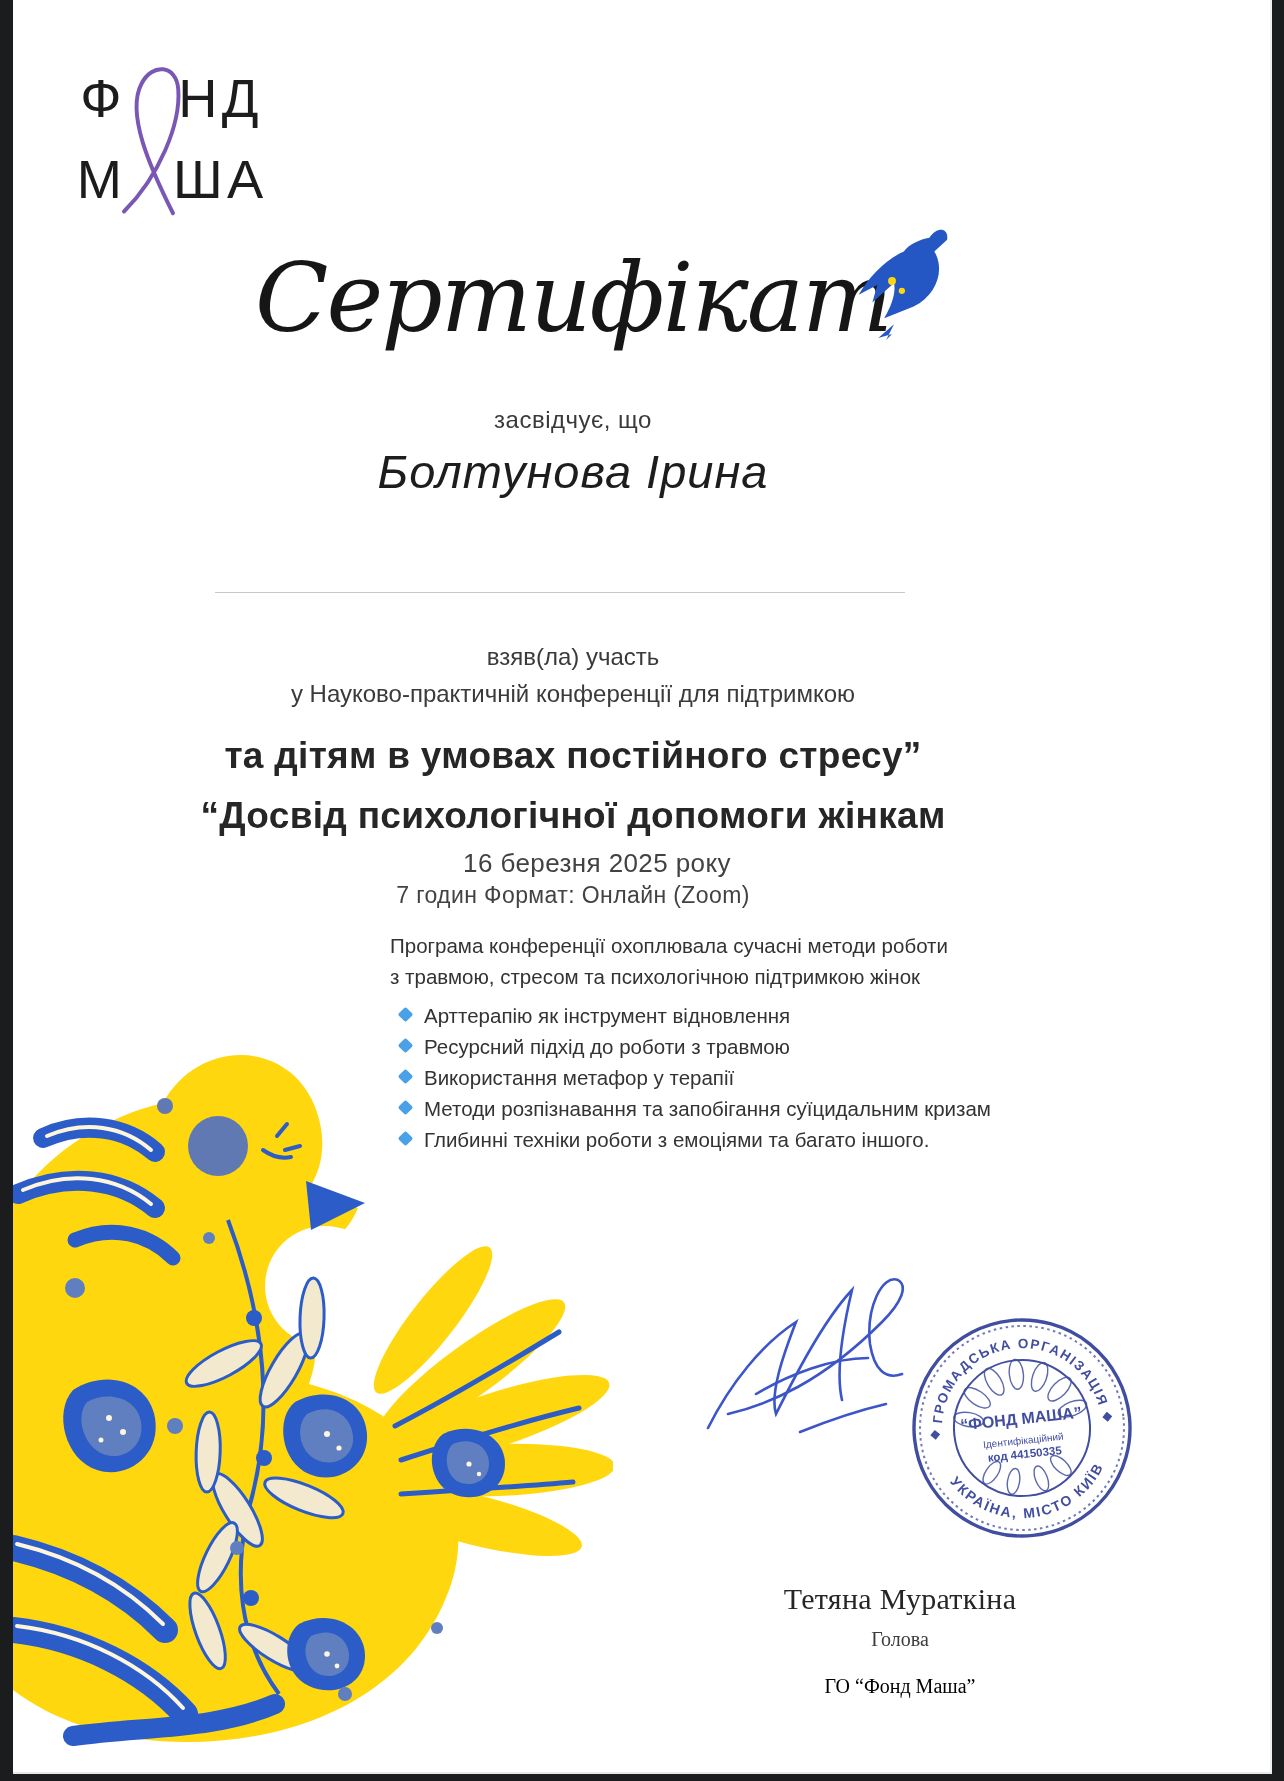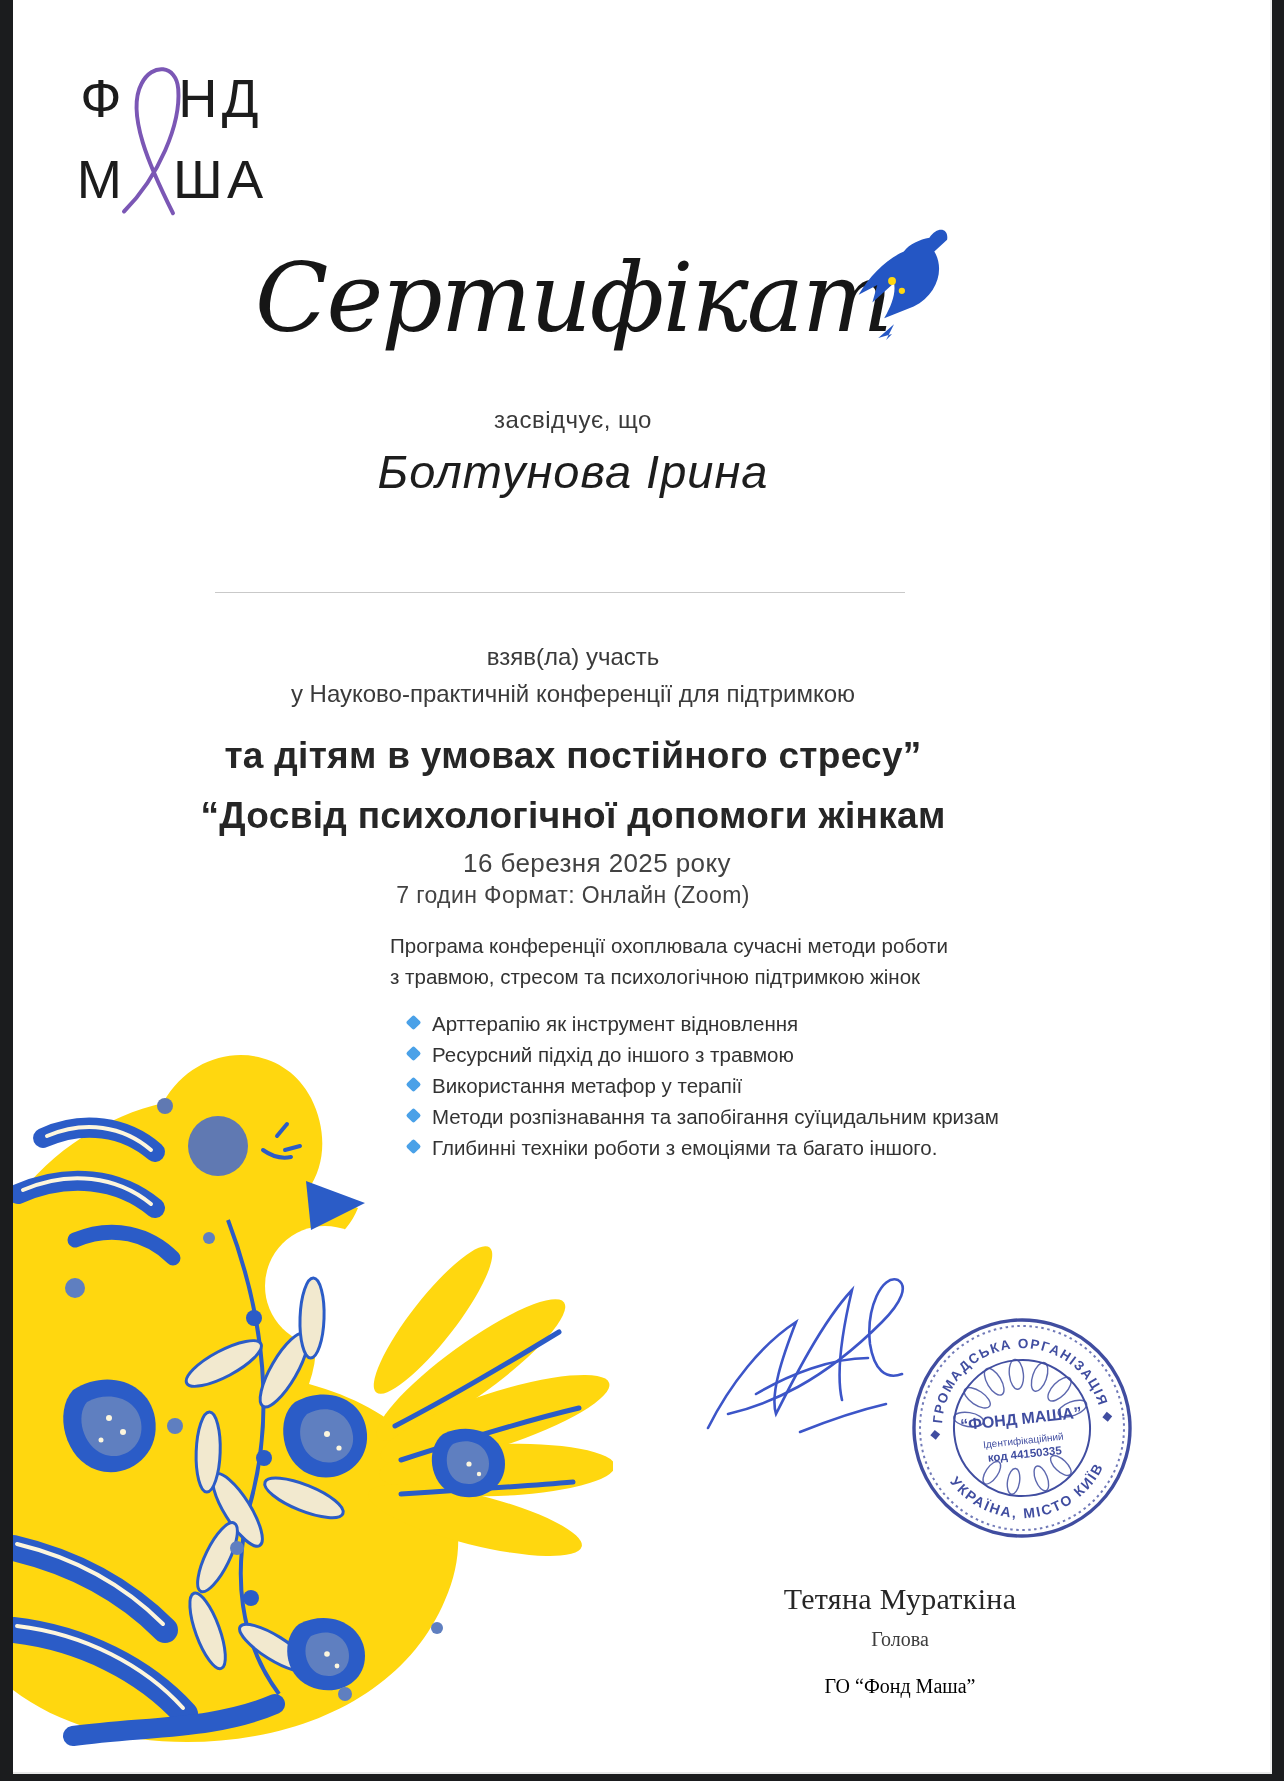--- a/index.html
+++ b/index.html
@@ -14,21 +14,21 @@
   .divider{top:592px;left:202px;width:690px;height:0;border-top:1px solid #c9c9c9;}
   .part-line{top:643px;left:0;width:100%;font-size:24px;color:#3a3a3a;}
   .event-intro{top:680px;left:0;width:100%;font-size:24px;color:#3a3a3a;}
   .event-title{top:726px;left:0;width:100%;font-size:37px;font-weight:700;color:#262626;line-height:1.62;letter-spacing:.3px;}
   .date-line{top:848px;left:0;width:100%;font-size:26px;color:#424242;letter-spacing:.4px;padding-left:24px;}
   .format-line{top:882px;left:0;width:100%;font-size:23px;color:#424242;letter-spacing:.4px;}
   .title-script{top:242px;left:0;width:1120px;text-align:center;font-family:"DejaVu Serif",serif;
                 font-style:italic;font-size:96px;color:#161616;letter-spacing:-2px;}
   .program{left:377px;top:930px;width:650px;font-size:20.5px;color:#333333;line-height:31px;}
   .program .intro div{white-space:nowrap;}
-  .bullets{margin:16px;padding:0;list-style:none;}
+  .bullets{margin:8px;padding:0;list-style:none;}
   .bullets li{position:relative;padding-left:26px;white-space:nowrap;}
   .diamond{position:absolute;left:2px;top:9px;width:11px;height:11px;background:#4aa1e8;
            transform:rotate(45deg);border-radius:2px;}
   .signer{left:722px;top:1582px;width:330px;text-align:center;color:#2f2f2f;font-family:Liberation Serif, serif;}
   .signer .s-name{font-size:30px;font-weight:500;color:#262626;letter-spacing:.3px;}
   .signer .s-role{font-size:20px;margin-top:12px;color:#3c3c3c;}
   .signer .s-org{font-size:20px;margin-top:24px;color:#000000;}
   svg text{font-family:"Liberation Sans",sans-serif;}
   .logo-letters{font-size:62px;fill:#1c1c1c;letter-spacing:5px;}
 </style>
@@ -74,21 +74,21 @@
       <div class="abs format-line">7 годин Формат: Онлайн (Zoom)</div>
     </div>
 
     <div class="abs program">
       <div class="intro">
         <div>Програма конференції охоплювала сучасні методи роботи</div>
         <div>з травмою, стресом та психологічною підтримкою жінок</div>
       </div>
       <ul class="bullets">
         <li><span class="diamond"></span><span>Арттерапію як інструмент відновлення</span></li>
-        <li><span class="diamond"></span><span>Ресурсний підхід до іншого з травмою</span></li>
+        <li><span class="diamond"></span><span>Ресурсний підхід до роботи з травмою</span></li>
         <li><span class="diamond"></span><span>Використання метафор у терапії</span></li>
         <li><span class="diamond"></span><span>Методи розпізнавання та запобігання суїцидальним кризам</span></li>
         <li><span class="diamond"></span><span>Глибинні техніки роботи з емоціями та багато іншого.</span></li>
       </ul>
     </div>
 
     <svg class="abs" style="left:0;top:988px;" width="600" height="790" viewBox="0 0 600 790">
 
       <path d="M 150,115 C 185,52 268,52 298,110 C 314,142 313,176 295,202
                L 345,220 C 332,252 302,268 268,266

